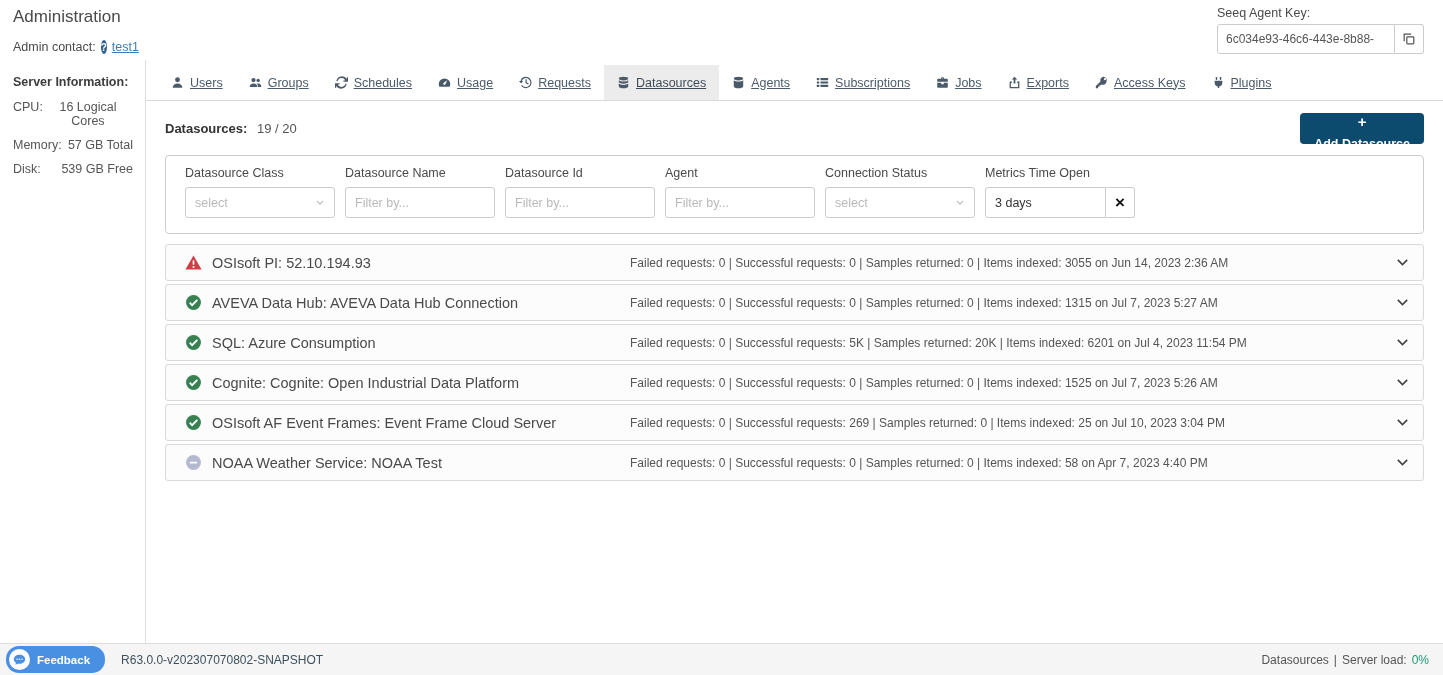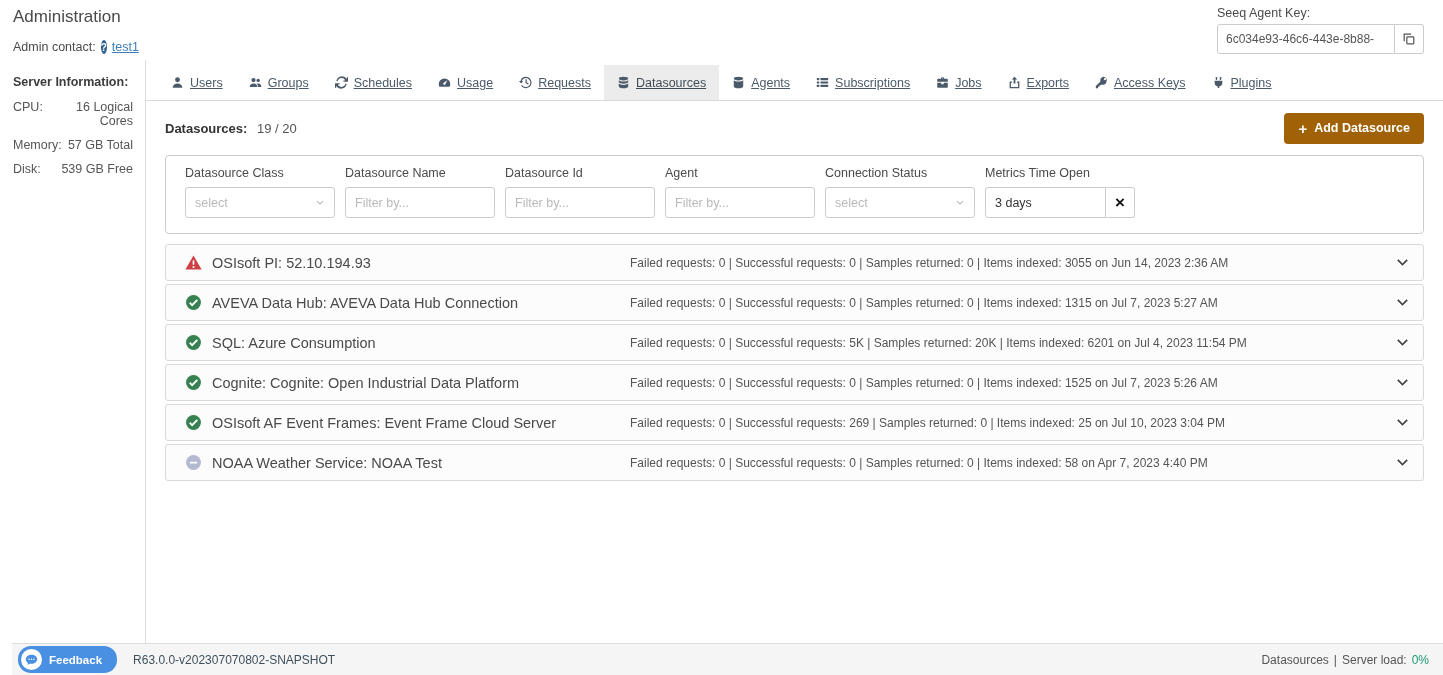--- a/index.html
+++ b/index.html
@@ -14,21 +14,21 @@
   .left-col { position:absolute; top:0; left:0; width:145px; height:643px; padding:7px 12px 0 13px; background:#fff; }
   .v-divider { position:absolute; left:145px; top:60px; height:583px; width:1px; background:#ddd; }
   .page-title { font-size:17px; font-weight:400; color:#4a4a4a; }
   .admin-contact { margin-top:13px; font-size:12.5px; color:#4a4a4a; display:flex; align-items:center; gap:5px; white-space:nowrap; }
   .help-icon { width:14px; height:14px; border-radius:50%; background:#31608f; color:#fff; font-size:10px; font-weight:bold; display:inline-flex; align-items:center; justify-content:center; }
   .help-icon::before { content:"?"; }
   .admin-link { color:#3d7dbd; text-decoration:underline; cursor:pointer; }
   .server-info { margin-top:21px; font-size:12.5px; }
   .si-title { font-weight:bold; color:#3d3d3d; margin-bottom:11px; }
   .si-row { display:flex; justify-content:space-between; margin-bottom:10px; color:#555; }
-  .si-value { text-align:right; }
+  .si-value { text-align:center; }
 
   
   .agent-key { position:absolute; top:6px; right:19px; width:207px; }
   .ak-label { font-size:12.5px; color:#4a4a4a; margin-bottom:4px; }
   .ak-group { display:flex; height:30px; }
   .ak-input { flex:1; min-width:0; border:1px solid #ccc; border-radius:3px 0 0 3px; padding:0 8px; font-size:12px; color:#555; outline:none; }
   .ak-copy { width:29px; border:1px solid #ccc; border-left:none; border-radius:0 3px 3px 0; background:#fff; color:#555; display:flex; align-items:center; justify-content:center; cursor:pointer; }
   .ak-copy svg { width:14px; height:14px; }
 
   
@@ -36,21 +36,21 @@
   .tab-bar { position:absolute; top:65px; left:0; right:0; height:36px; display:flex; align-items:stretch; padding-left:12px; border-bottom:1px solid #d8d8d8; }
   .tab { display:flex; align-items:center; gap:6px; padding:0 13px; font-size:12.5px; color:#4b5a69; cursor:pointer; white-space:nowrap;text-decoration:underline; }
   .tab .icon svg { width:13px; height:13px; fill:#4b5a69; }
   .tab.active { background:#ececec; color:#3f4c58; }
 
   .content { position:absolute; top:101px; left:0; right:0; bottom:0; padding:0 19px; }
   .content-header { height:54px; display:flex; align-items:center; justify-content:space-between; }
   .ds-count { font-size:13px; color:#333;text-align:right; }
   .ds-count .cnt-label { font-weight:bold; }
   .ds-count .cnt-value { font-weight:normal; color:#555; margin-left:6px; }
-  .add-btn { background:#a16207; color:#fff; border:none; border-radius:4px; height:31px; padding:0 14px; font-size:12.5px; font-weight:bold; display:flex; align-items:center; gap:7px; cursor:pointer; font-family:inherit; }
+  .add-btn { background:#0c4a6e; color:#fff; border:none; border-radius:4px; height:31px; padding:0 14px; font-size:12.5px; font-weight:bold; display:flex; align-items:center; gap:7px; cursor:pointer; font-family:inherit;flex-direction:column; }
   .plus-glyph::before { content:"+"; font-size:15px; font-weight:bold; }
 
   
   .filter-panel { border:1px solid #ccc; border-radius:4px; padding:10px 19px 15px; display:flex; gap:10px; }
   .fgroup { width:150px; flex:none; }
   .flabel { font-size:12.5px; color:#4a4a4a; margin-bottom:7px; white-space:nowrap; }
   .fcontrol { height:31px; }
   .fselect { border:1px solid #ccc; border-radius:3px; background:#fff; display:flex; align-items:center; justify-content:space-between; padding:0 9px; font-size:12.5px; color:#b9b9b9; cursor:pointer; }
   .fselect .chev svg { width:10px; height:10px; fill:#c5c5c5; }
   .ftext { width:100%; border:1px solid #ccc; border-radius:3px; padding:8px 9px; font-size:12.5px; color:#333; outline:none; font-family:inherit; }
@@ -64,21 +64,21 @@
   .ds-list { margin-top:10px; display:flex; flex-direction:column; gap:3px; }
   .ds-row { position:relative; height:37px; border:1px solid #d9d9d9; border-radius:3px; background:#fcfcfc; display:flex; align-items:center; padding:0 16px 0 19px; cursor:pointer; }
   .ds-row .status { margin-right:10px; flex:none; }
   .ds-row .status svg { width:17px; height:17px; }
   .ds-row .title { font-size:14.5px; color:#4a4a4a; white-space:nowrap; }
   .ds-row .metrics { position:absolute; left:464px; font-size:12px; color:#555; white-space:nowrap; }
   .ds-row .chev { position:absolute; right:13px; top:50%; transform:translateY(-50%); }
   .ds-row .chev svg { width:15px; height:15px; fill:#3f3f3f; }
 
   
-  .footer { position:absolute; left:12px; right:0; bottom:0; height:32px; background:#f5f5f5; border-top:1px solid #ddd; display:flex; align-items:center; padding:0 14px 0 6px; font-size:12px; color:#666; }
+  .footer { position:absolute; left:0; right:0; bottom:0; height:32px; background:#f5f5f5; border-top:1px solid #ddd; display:flex; align-items:center; padding:0 14px 0 6px; font-size:12px; color:#666; }
   .feedback-btn { display:flex; align-items:center; gap:7px; background:#4a90e2; border:none; color:#fff; font-size:11.5px; font-weight:bold; padding:3px 15px 3px 3px; border-radius:13px; cursor:pointer; font-family:inherit; }
   .fb-circle { width:21px; height:21px; border-radius:50%; background:#fff; display:flex; align-items:center; justify-content:center; }
   .fb-circle svg { width:13px; height:13px; }
   .version { margin-left:16px; color:#3e505c; }
   .footer-right { margin-left:auto; display:flex; align-items:center; gap:5px; color:#555; }
   .load-value { color:#1d9a74; }
 </style>
 </head>
 <body>
 

